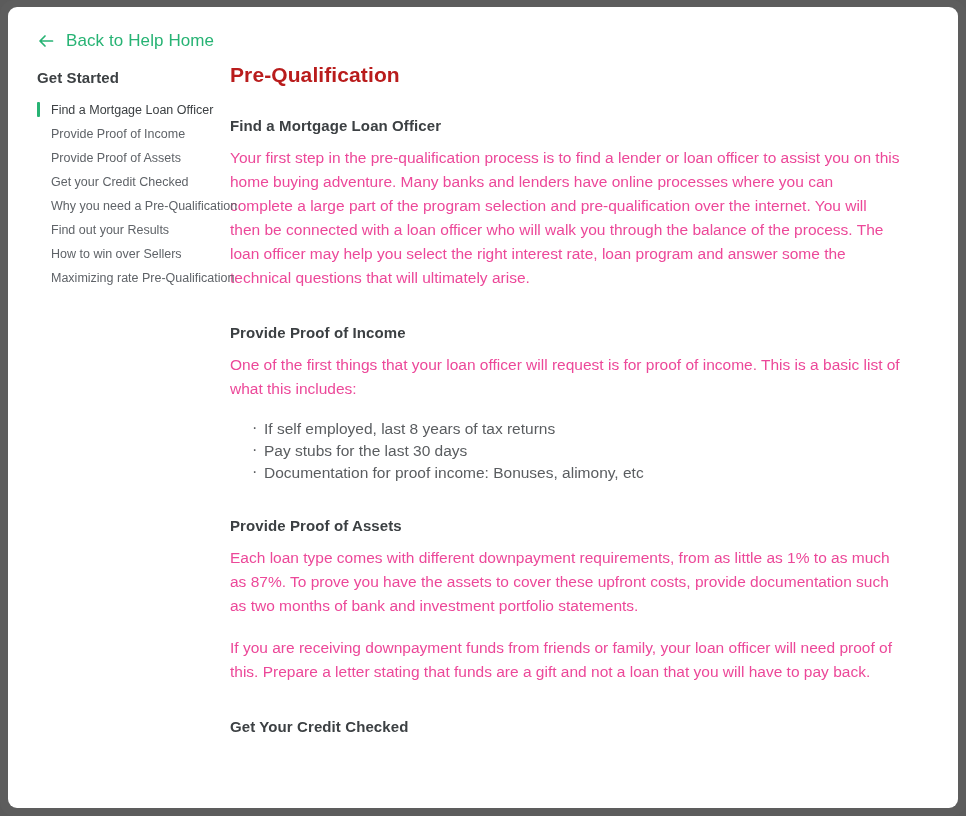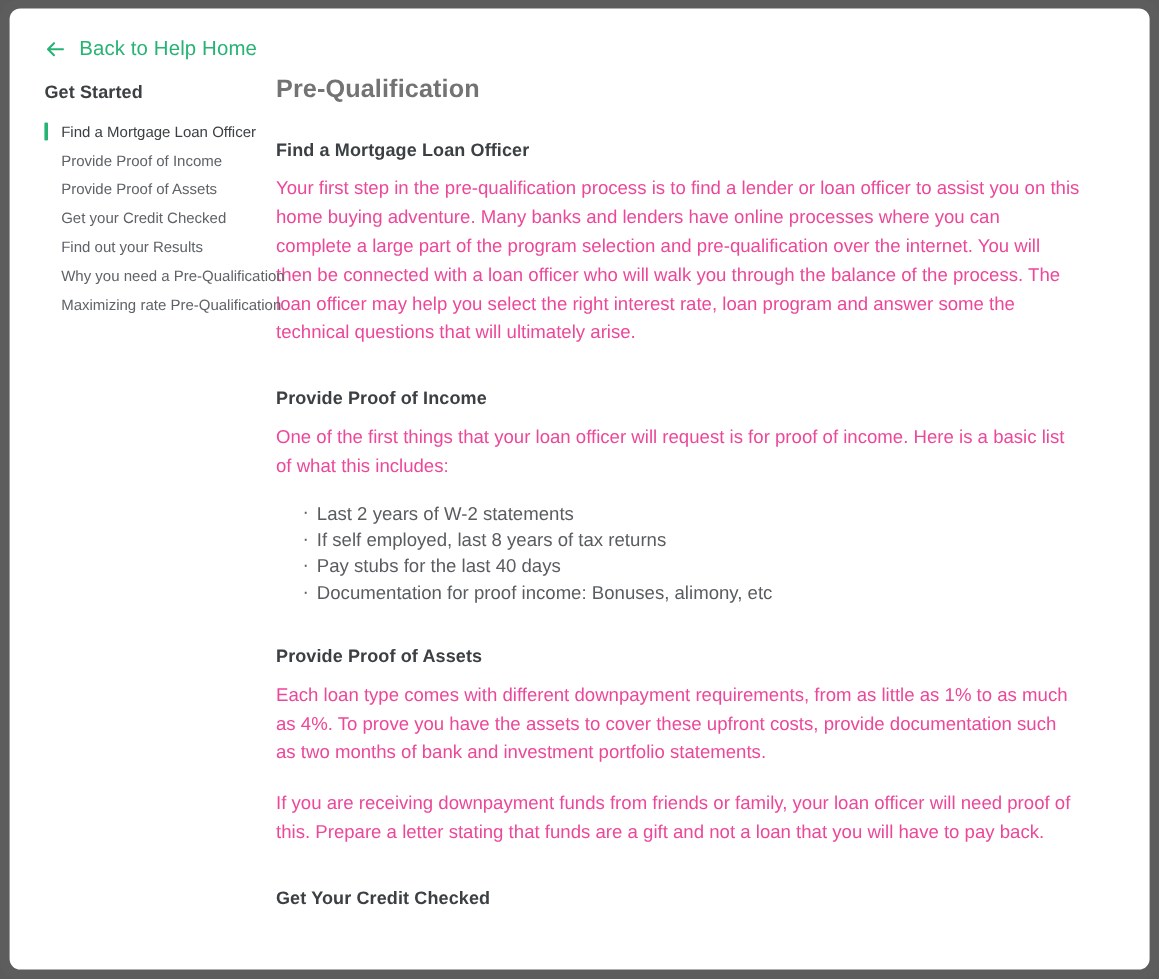--- a/index.html
+++ b/index.html
@@ -115,21 +115,21 @@
   
   #article {
     flex: 1 1 auto;
     padding: 0 30px 0 0;
     box-sizing: border-box;
     max-width: 700px;
   }
   #page-title {
     font-size: 21px;
     font-weight: bold;
-    color: #737373;
+    color: #b91c1c;
     margin: 0 0 30px 0;
     letter-spacing: 0.1px;
   }
   .section {
     margin-bottom: 26px;
   }
   .section-heading {
     font-size: 15px;
     font-weight: bold;
     color: #3c4043;
@@ -187,46 +187,46 @@
 
     <div id="content-area">
 
       <nav id="sidebar">
         <h2 id="sidebar-title">Get Started</h2>
         <ul class="nav-list">
             <li class="nav-item active">Find a Mortgage Loan Officer</li>
             <li class="nav-item">Provide Proof of Income</li>
             <li class="nav-item">Provide Proof of Assets</li>
             <li class="nav-item">Get your Credit Checked</li>
+            <li class="nav-item">Why you need a Pre-Qualification</li>
             <li class="nav-item">Find out your Results</li>
-            <li class="nav-item">Why you need a Pre-Qualification</li>
+            <li class="nav-item">How to win over Sellers</li>
             <li class="nav-item">Maximizing rate Pre-Qualification</li>
           </ul>
       </nav>
 
       <main id="article">
         <h1 id="page-title">Pre-Qualification</h1>
         <div id="sections-host">
             <section class="section">
               <h3 class="section-heading">Find a Mortgage Loan Officer</h3>
               <p class="para">Your first step in the pre-qualification process is to find a lender or loan officer to assist you on this home buying adventure.  Many banks and lenders have online processes where you can complete a large part of the program selection and pre-qualification over the internet.  You will then be connected with a loan officer who will walk you through the balance of the process. The loan officer may help you select the right interest rate, loan program and answer some the technical questions that will ultimately arise.</p>
             </section>
             <section class="section tight-top">
               <h3 class="section-heading">Provide Proof of Income</h3>
-              <p class="para">One of the first things that your loan officer will request is for proof of income. Here is a basic list of what this includes:</p>
+              <p class="para">One of the first things that your loan officer will request is for proof of income. This is a basic list of what this includes:</p>
               <ul class="bullet-list">
-                <li class="bullet-item">Last 2 years of W-2 statements</li>
                 <li class="bullet-item">If self employed, last 8 years of tax returns</li>
-                <li class="bullet-item">Pay stubs for the last 40 days</li>
+                <li class="bullet-item">Pay stubs for the last 30 days</li>
                 <li class="bullet-item">Documentation for proof income: Bonuses, alimony, etc</li>
               </ul>
             </section>
             <section class="section tight-top">
               <h3 class="section-heading">Provide Proof of Assets</h3>
-              <p class="para">Each loan type comes with different downpayment requirements, from as little as 1% to as much as 4%. To prove you have the assets to cover these upfront costs, provide documentation such as two months of bank and investment portfolio statements.</p>
+              <p class="para">Each loan type comes with different downpayment requirements, from as little as 1% to as much as 87%. To prove you have the assets to cover these upfront costs, provide documentation such as two months of bank and investment portfolio statements.</p>
               <p class="para">If you are receiving downpayment funds from friends or family, your loan officer will need proof of this. Prepare a letter stating that funds are a gift and not a loan that you will have to pay back.</p>
             </section>
             <section class="section tight-top">
               <h3 class="section-heading">Get Your Credit Checked</h3>
             </section>
           </div>
       </main>
 
     </div>
   </div>

